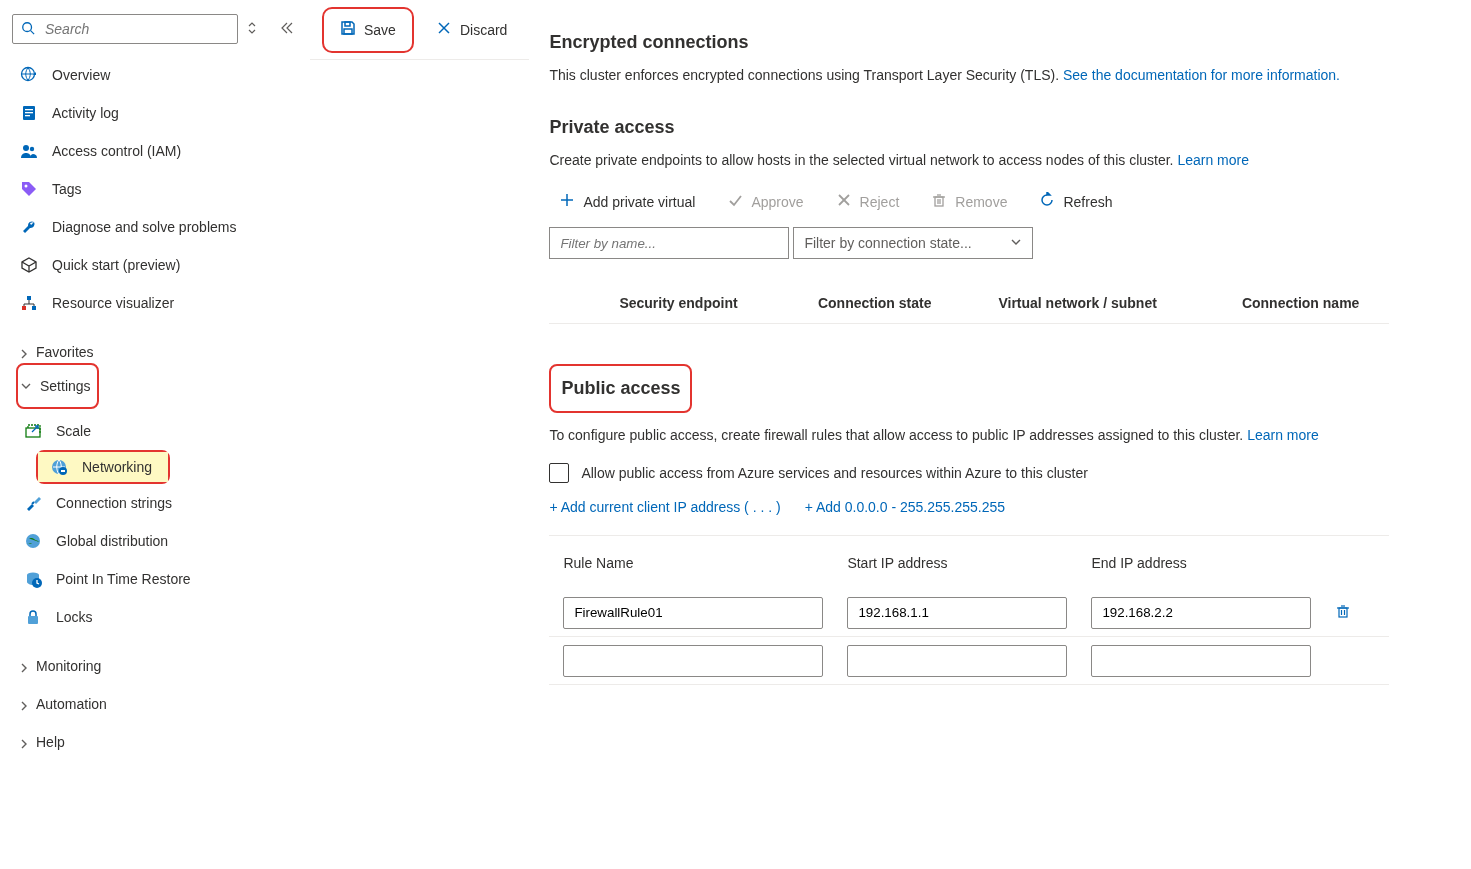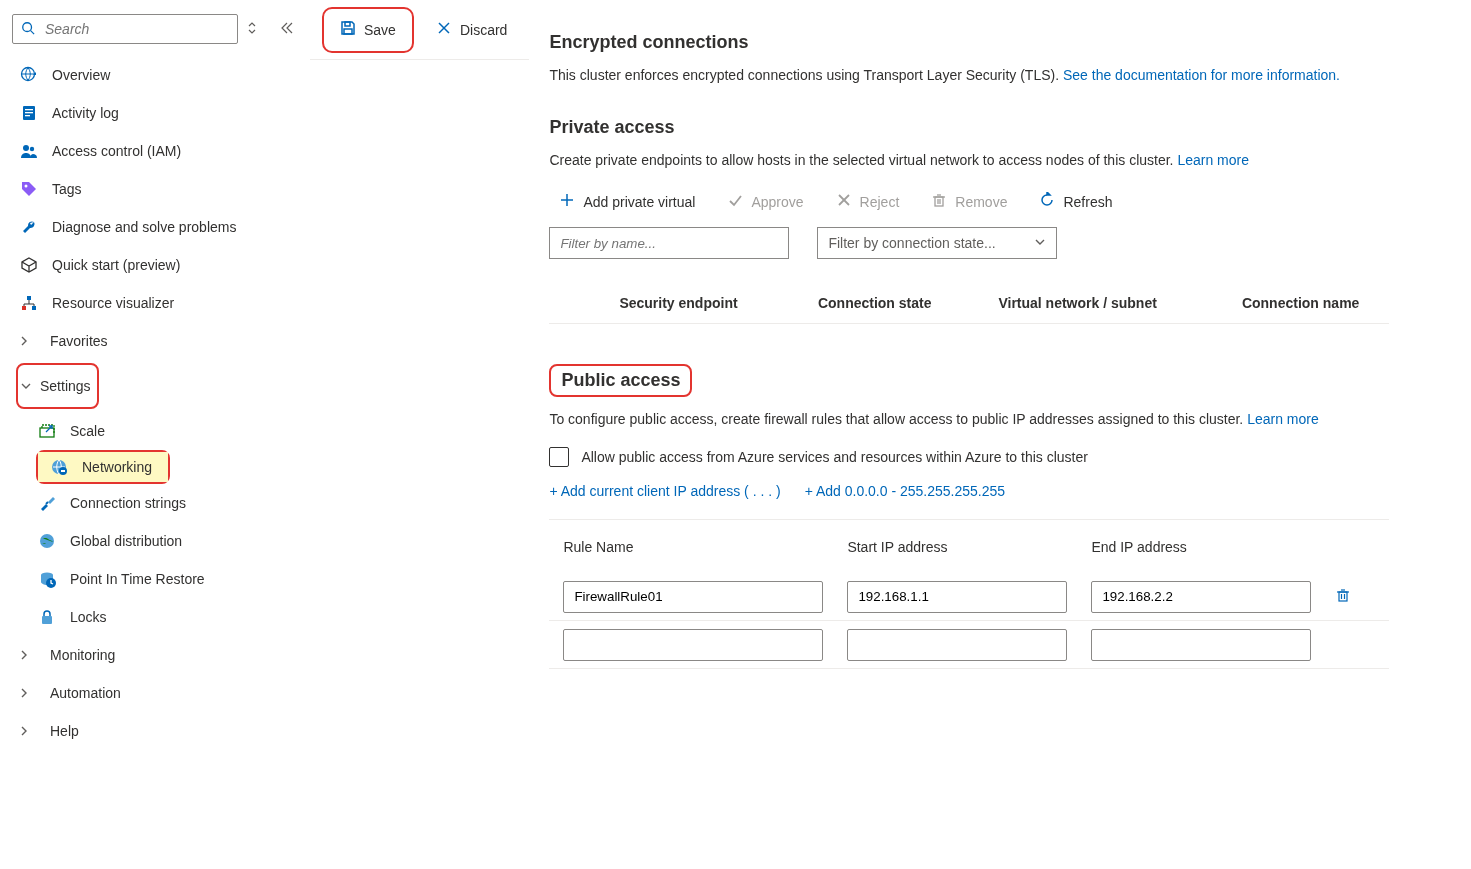--- a/index.html
+++ b/index.html
@@ -12,47 +12,47 @@
   .search-box { flex:1; display:flex; align-items:center; height:30px; border:1px solid #8a8886; border-radius:2px; padding:0 8px; color:#605e5c; }
   .search-box input { border:none; outline:none; flex:1; font-size:14px; font-style:italic; color:#605e5c; background:transparent; }
   .search-box svg { width:14px; height:14px; margin-right:8px; }
   .chevrons { color:#605e5c; width:16px; text-align:center; }
   .collapse-arrow { color:#605e5c; width:30px; text-align:center; margin-left:10px; }
 
   nav { padding: 6px 0; }
   .nav-item { display:flex; align-items:center; height:38px; padding:0 20px; gap:14px; cursor:pointer; color:#323130; }
   .nav-item .nav-icon { width:18px; height:18px; flex:none; display:flex; align-items:center; justify-content:center; }
   .nav-item .label { flex:1; }
-  .nav-group-head { display:flex; align-items:center; height:38px; padding:0 18px; gap:20px; cursor:pointer; color:#323130; }
+  .nav-group-head { display:flex; align-items:flex-end; height:38px; padding:0 18px; gap:6px; cursor:pointer; color:#323130; }
   .nav-group-head .chev { width:12px; height:12px; display:flex; align-items:center; justify-content:center; }
-  .nav-child { padding-left:38px; }
+  .nav-child { padding-left:24px; }
   .hi-red-settings { border:2.5px solid #e3342f; border-radius:8px; display:inline-flex; padding:2px 6px 2px 2px; margin-left:16px; align-items:center; gap:8px; height:46px; }
   .hi-red-networking { border:2.5px solid #e3342f; border-radius:8px; margin:0 0 0 36px; width:134px; }
   .hi-red-networking .nav-item { padding-left:12px; background:#fef9c3; }
-  .hi-red-public { border:2.5px solid #e3342f; border-radius:8px; display:inline-block; padding:4px 10px; }
+  .hi-red-public { border:2.5px solid #e3342f; border-radius:8px; display:inline-block; padding:12px 10px; }
 
   
   .main { flex:1; display:flex; flex-direction:row; }
   .toolbar { height:60px; display:flex; align-items:center; padding:0 10px; border-bottom:1px solid #edebe9; gap:10px; }
   .tb-btn { display:flex; align-items:center; height:34px; padding:0 12px; gap:8px; cursor:pointer; color:#323130; border-radius:2px; }
   .tb-btn svg { width:16px; height:16px; }
   .save-wrap { border:2.5px solid #e3342f; border-radius:10px; padding:4px; margin-left:2px; }
 
   .content { padding:24px 20px 40px 20px; overflow:auto; }
   h3 { font-size:18px; font-weight:600; margin:8px 0 14px 0; }
   p { margin:0 0 20px 0; color:#323130; }
   a.link { color:#0067b8; text-decoration:none; cursor:pointer; }
 
   .pe-toolbar { display:flex; align-items:center; gap:12px; margin:20px 0 12px 0; }
   .pe-toolbar .pe-btn { display:flex; align-items:center; gap:8px; padding:4px 10px; color:#323130; cursor:pointer; }
   .pe-toolbar .pe-btn.add { color:#323130; }
   .pe-toolbar .pe-btn.disabled { color:#a19f9d; cursor:default; }
   .pe-toolbar svg { width:16px; height:16px; }
 
-  .filter-row { display:flex; gap:28px; margin-bottom:24px; }
+  .filter-row { display:flex; gap:4px; margin-bottom:24px; }
   .filter-input { width:240px; height:32px; border:1px solid #8a8886; padding:0 10px; font-style:italic; color:#605e5c; }
   .filter-select { width:240px; height:32px; border:1px solid #8a8886; padding:0 10px; color:#605e5c; display:flex; align-items:center; justify-content:space-between; }
 
   .grid-head { display:flex; padding:12px 0; border-bottom:1px solid #edebe9; font-weight:600; color:#323130; }
   .col { flex:1; }
   .col.first { padding-left:70px; flex:1.1; }
 
   .public-access-sec { margin-top:40px; }
 
   .checkbox-row { display:flex; align-items:center; gap:12px; margin:12px 0 16px 0; }

